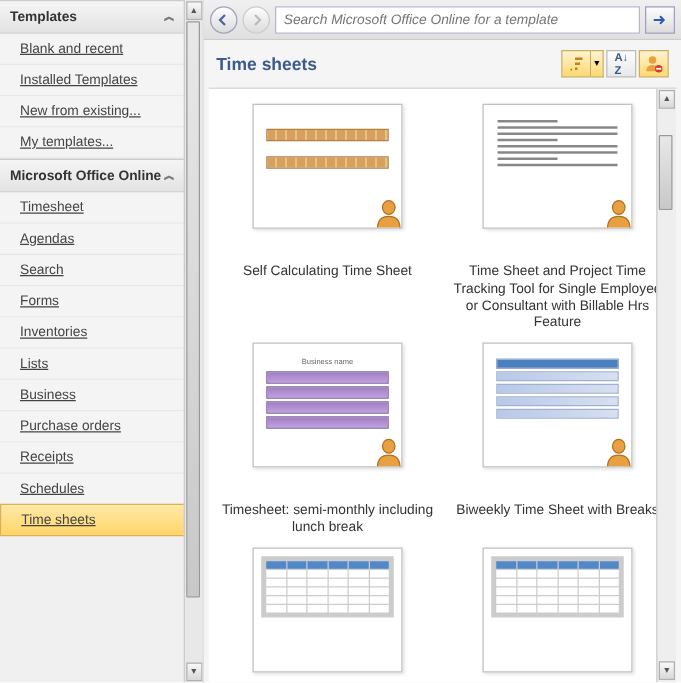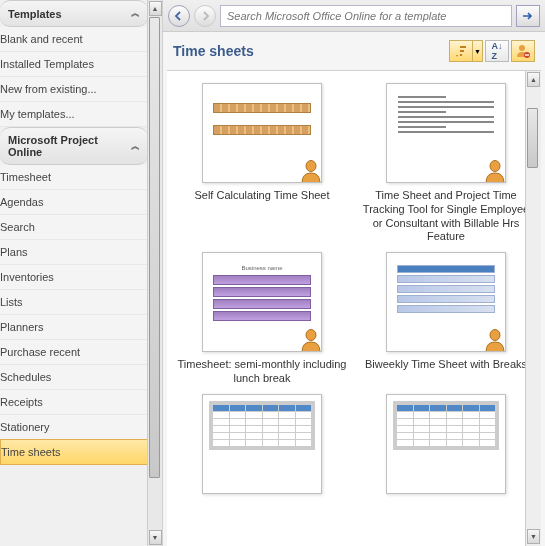--- a/index.html
+++ b/index.html
@@ -2,23 +2,23 @@
 <html><head>
   <meta charset="utf-8">
   <style>
     * { margin: 0; padding: 0; box-sizing: border-box; }
     body { font-family: "Segoe UI", Tahoma, sans-serif; font-size: 11px; background: #fff; width: 545px; height: 546px; overflow: hidden; }
     .container { display: flex; width: 100%; height: 100%; }
     
     
     .sidebar { width: 163px; background: #f0f0f0; border-right: 1px solid #d0d0d0; height: 100%; overflow: hidden; position: relative; }
     .sidebar-inner { width: 148px; }
-    .section-header { font-weight: bold; padding: 6px 8px; background: linear-gradient(#f5f5f5, #e3e3e3); border-bottom: 1px solid #ccc; border-top: 1px solid #ccc; font-size: 11px; color: #333; display: flex; justify-content: space-between; align-items: center; border-radius: 10px; }
+    .section-header { font-weight: bold; padding: 6px 8px; background: linear-gradient(#f5f5f5, #e3e3e3); border-bottom: 1px solid #ccc; border-top: 1px solid #ccc; font-size: 11px; color: #333; display: flex; justify-content: space-between; align-items: center; }
     .section-header .chev { font-size: 9px; color: #777; }
-    .sidebar-item { padding: 6px 0; color: #444; cursor: pointer; border-bottom: 1px solid #e8e8e8; background: #f4f4f4; }
+    .sidebar-item { padding: 6px 16px; color: #444; cursor: pointer; border-bottom: 1px solid #e8e8e8; background: #f4f4f4; text-decoration: underline; }
     .sidebar-item.selected { background: linear-gradient(#ffe9a8, #ffd668); border: 1px solid #e0b050; margin: -1px 0; }
     .sidebar-scroll { position: absolute; right: 0; top: 0; width: 15px; height: 100%; background: #e8e8e8; border-left: 1px solid #ccc; }
     .sb-btn { width: 13px; height: 15px; background: linear-gradient(#f8f8f8,#d8d8d8); border: 1px solid #b0b0b0; margin: 1px auto; font-size: 7px; text-align: center; line-height: 13px; color: #555; }
     .sb-track { height: calc(100% - 34px); position: relative; }
     .sb-thumb { position: absolute; left: 1px; width: 11px; background: linear-gradient(#e8e8e8,#c8c8c8); border: 1px solid #999; border-radius: 1px; }
     
     
     .main { flex: 1; display: flex; flex-direction: column; background: #f5f5f5; position: relative; }
     .toolbar { height: 32px; display: flex; align-items: center; padding: 3px 5px; gap: 4px; background: linear-gradient(#f0f0f0, #e0e0e0); border-bottom: 1px solid #ccc; }
     .nav-btn { width: 22px; height: 22px; border-radius: 11px; background: linear-gradient(#fdfdfd,#dcdcdc); border: 1px solid #a0a0c0; display: flex; align-items: center; justify-content: center; font-size: 10px; color: #4a66a8; cursor: pointer; }
@@ -28,21 +28,21 @@
     
     .content-header { display: flex; align-items: center; justify-content: space-between; padding: 8px 10px 4px; }
     .content-title { font-size: 14px; font-weight: bold; color: #3b5b8c; }
     .header-tools { display: flex; gap: 2px; }
     .tool-btn { width: 24px; height: 22px; border: 1px solid #c8b060; background: linear-gradient(#fff4d0,#ffd870); display: flex; align-items: center; justify-content: center; cursor: pointer; font-size: 10px; }
     .tool-btn.plain { background: linear-gradient(#fdfdfd,#e8e8e8); border-color: #bbb; }
     .tool-arrow { width: 10px; height: 22px; border: 1px solid #c8b060; border-left: none; background: linear-gradient(#fff4d0,#ffd870); font-size: 7px; display:flex; align-items:center; justify-content:center; }
     
     .gallery-wrap { flex: 1; position: relative; overflow: hidden; border-top: 1px solid #d0d0d0; margin: 4px 4px 0 4px; background: #fff; }
     .gallery { padding: 12px 6px; display: grid; grid-template-columns: 1fr 1fr; gap: 8px 6px; overflow: hidden; }
-    .tpl { display: flex; flex-direction: column; align-items: center; text-align: center; }
+    .tpl { display: flex; flex-direction: column; align-items: center; text-align: center; gap: 22px; }
     .thumb { width: 120px; height: 100px; border: 1px solid #c0c0c0; background: #fff; box-shadow: 1px 1px 3px rgba(0,0,0,0.15); position: relative; overflow: hidden; }
     .thumb .docbody { position:absolute; inset: 6px; background: #fff; }
     .badge { position: absolute; right: -2px; bottom: -2px; width: 24px; height: 26px; }
     .badge svg { width: 100%; height: 100%; }
     .tpl-label { margin-top: 6px; font-size: 11px; color: #333; line-height: 1.25; padding: 0 4px; }
     
     .main-scroll { position: absolute; right: 0; top: 0; width: 16px; height: 100%; background: #eee; border-left: 1px solid #ccc; }
     
     
     .rows { display:flex; flex-direction:column; gap:3px; padding:6px 4px; }
@@ -66,34 +66,33 @@
     <div class="sidebar-inner" id="sidebar-inner">
         <div class="section-header">
           <span>Templates</span>
           <span class="chev">︽</span>
         </div>
         <div class="sidebar-item">Blank and recent</div>
         <div class="sidebar-item">Installed Templates</div>
         <div class="sidebar-item">New from existing...</div>
         <div class="sidebar-item">My templates...</div>
         <div class="section-header">
-          <span>Microsoft Project Online</span>
+          <span>Microsoft Office Online</span>
           <span class="chev">︽</span>
         </div>
         <div class="sidebar-item">Timesheet</div>
         <div class="sidebar-item">Agendas</div>
         <div class="sidebar-item">Search</div>
-        <div class="sidebar-item">Plans</div>
+        <div class="sidebar-item">Forms</div>
         <div class="sidebar-item">Inventories</div>
         <div class="sidebar-item">Lists</div>
-        <div class="sidebar-item">Planners</div>
-        <div class="sidebar-item">Purchase recent</div>
+        <div class="sidebar-item">Business</div>
+        <div class="sidebar-item">Purchase orders</div>
+        <div class="sidebar-item">Receipts</div>
         <div class="sidebar-item">Schedules</div>
-        <div class="sidebar-item">Receipts</div>
-        <div class="sidebar-item">Stationery</div>
         <div class="sidebar-item selected">Time sheets</div>
       </div>
     <div class="sidebar-scroll">
       <div class="sb-btn">▲</div>
       <div class="sb-track">
           <div class="sb-thumb" style="top:0;height:90%"></div>
         </div>
       <div class="sb-btn">▼</div>
     </div>
   </div>

